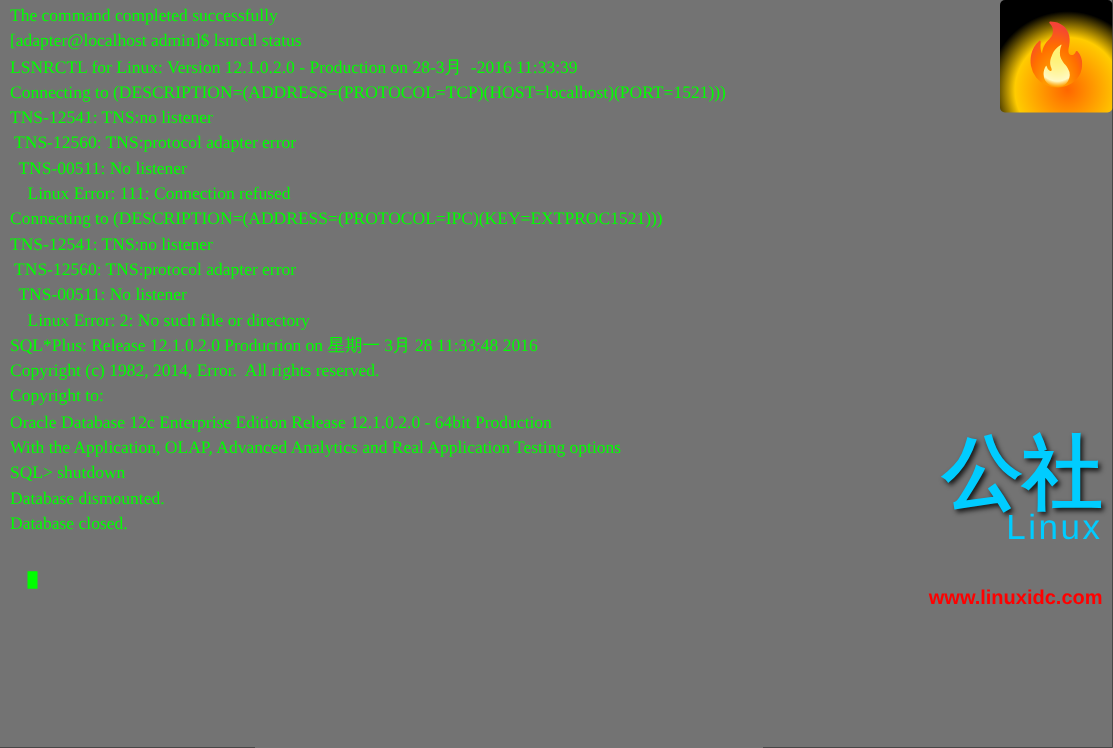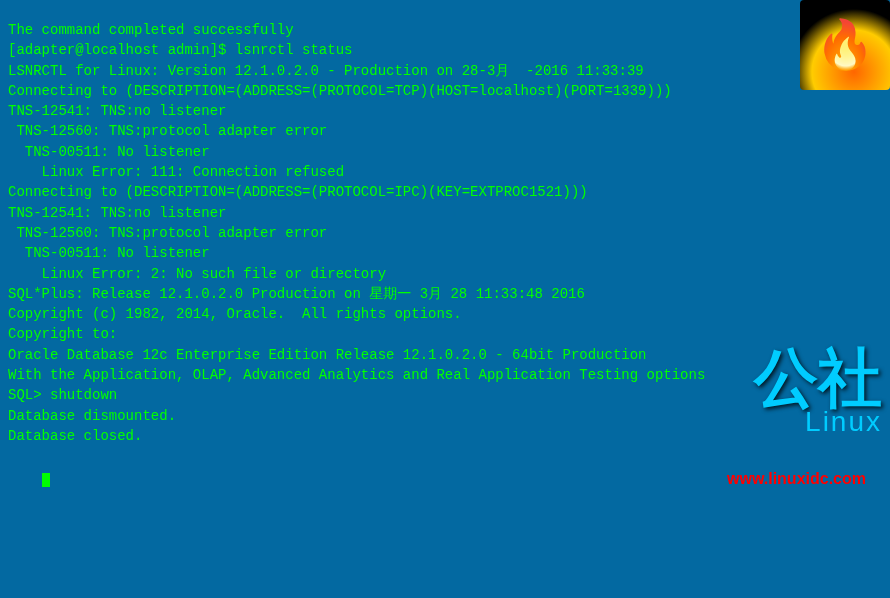--- a/index.html
+++ b/index.html
@@ -9,24 +9,25 @@
       background-color: #000000;
       font-family: 'Courier New', Courier, monospace;
       font-size: 14px;
       color: #00FF00;
       overflow: hidden;
       position: relative;
     }
     .terminal {
       width: 100%;
       height: 100%;
-      background-color: #0369a1;
-      padding: 20px 8px;
+      background-color: #737373;
+      padding: 4px 8px;
       position: relative;
       overflow: hidden;
+      font-family: Liberation Serif, serif;
     }
     .line {
       line-height: 1.45;
       white-space: pre;
       color: #00FF00;
     }
     .cursor {
       display: inline-block;
       width: 8px;
       height: 14px;
@@ -84,52 +85,52 @@
       font-size: 28px;
       font-weight: normal;
       color: #00CCFF;
       letter-spacing: 2px;
       font-family: Arial, sans-serif;
       margin-top: -4px;
     }
     .logo-url {
       position: absolute;
       bottom: 110px;
-      right: 24px;
+      right: 8px;
       font-size: 16px;
       font-weight: bold;
       color: #FF0000;
       font-family: Arial, sans-serif;
     }
   </style>
 </head>
 <body>
 
 <div class="terminal">
   <div id="terminal-content">
       <div class="line">The command completed successfully</div>
       <div class="line">[adapter@localhost admin]$ lsnrctl status</div>
       <div class="line"></div>
       <div class="line">LSNRCTL for Linux: Version 12.1.0.2.0 - Production on 28-3月  -2016 11:33:39</div>
       <div class="line"></div>
       <div class="line"></div>
-      <div class="line">Connecting to (DESCRIPTION=(ADDRESS=(PROTOCOL=TCP)(HOST=localhost)(PORT=1339)))</div>
+      <div class="line">Connecting to (DESCRIPTION=(ADDRESS=(PROTOCOL=TCP)(HOST=localhost)(PORT=1521)))</div>
       <div class="line">TNS-12541: TNS:no listener</div>
       <div class="line"> TNS-12560: TNS:protocol adapter error</div>
       <div class="line">  TNS-00511: No listener</div>
       <div class="line">    Linux Error: 111: Connection refused</div>
       <div class="line">Connecting to (DESCRIPTION=(ADDRESS=(PROTOCOL=IPC)(KEY=EXTPROC1521)))</div>
       <div class="line">TNS-12541: TNS:no listener</div>
       <div class="line"> TNS-12560: TNS:protocol adapter error</div>
       <div class="line">  TNS-00511: No listener</div>
       <div class="line">    Linux Error: 2: No such file or directory</div>
       <div class="line"></div>
       <div class="line">SQL*Plus: Release 12.1.0.2.0 Production on 星期一 3月 28 11:33:48 2016</div>
       <div class="line"></div>
-      <div class="line">Copyright (c) 1982, 2014, Oracle.  All rights options.</div>
+      <div class="line">Copyright (c) 1982, 2014, Error.  All rights reserved.</div>
       <div class="line"></div>
       <div class="line"></div>
       <div class="line">Copyright to:</div>
       <div class="line">Oracle Database 12c Enterprise Edition Release 12.1.0.2.0 - 64bit Production</div>
       <div class="line">With the Application, OLAP, Advanced Analytics and Real Application Testing options</div>
       <div class="line"></div>
       <div class="line">SQL&gt; shutdown</div>
       <div class="line">Database dismounted.</div>
       <div class="line">Database closed.</div>
     </div>

